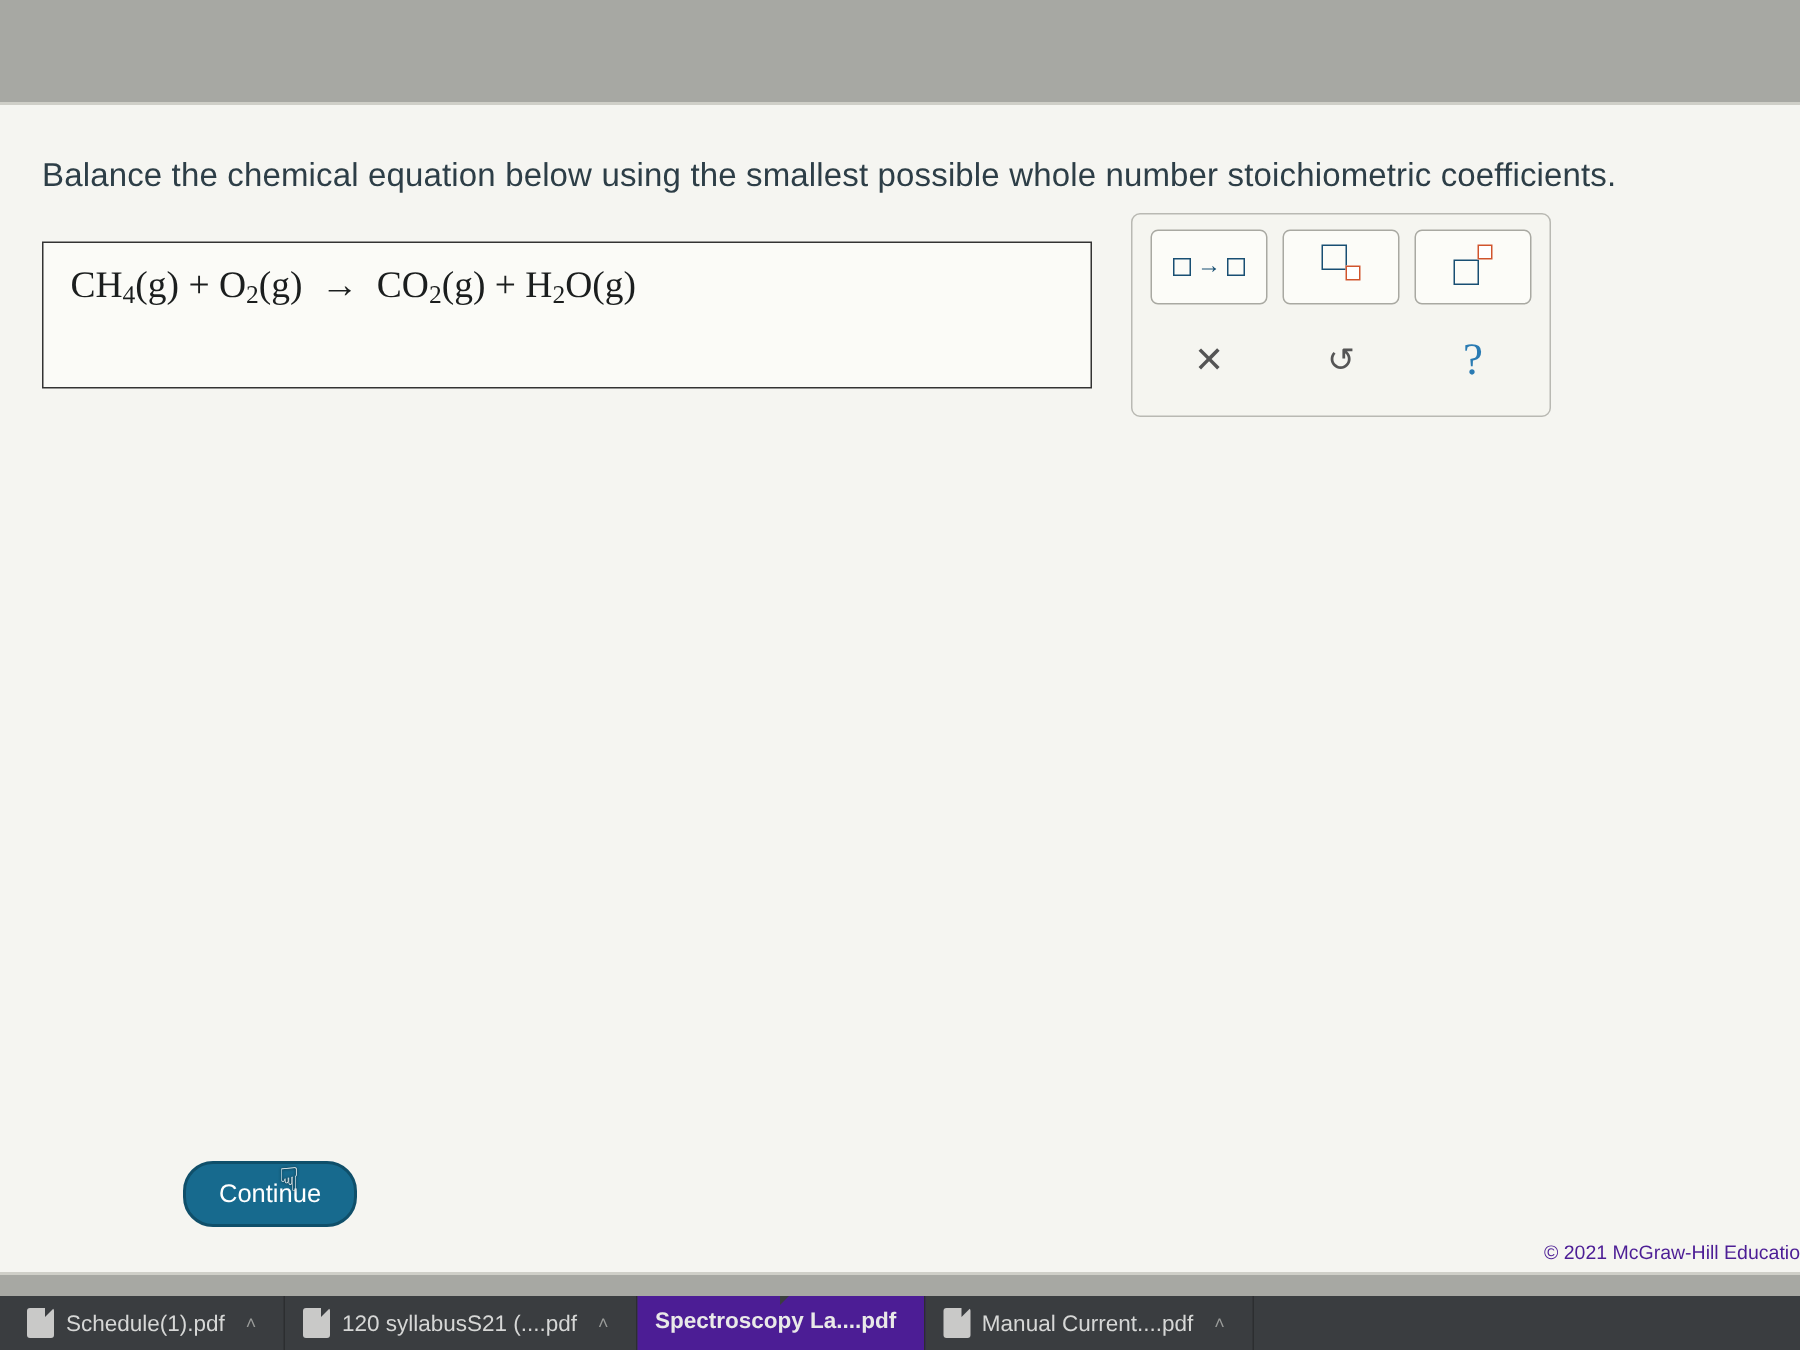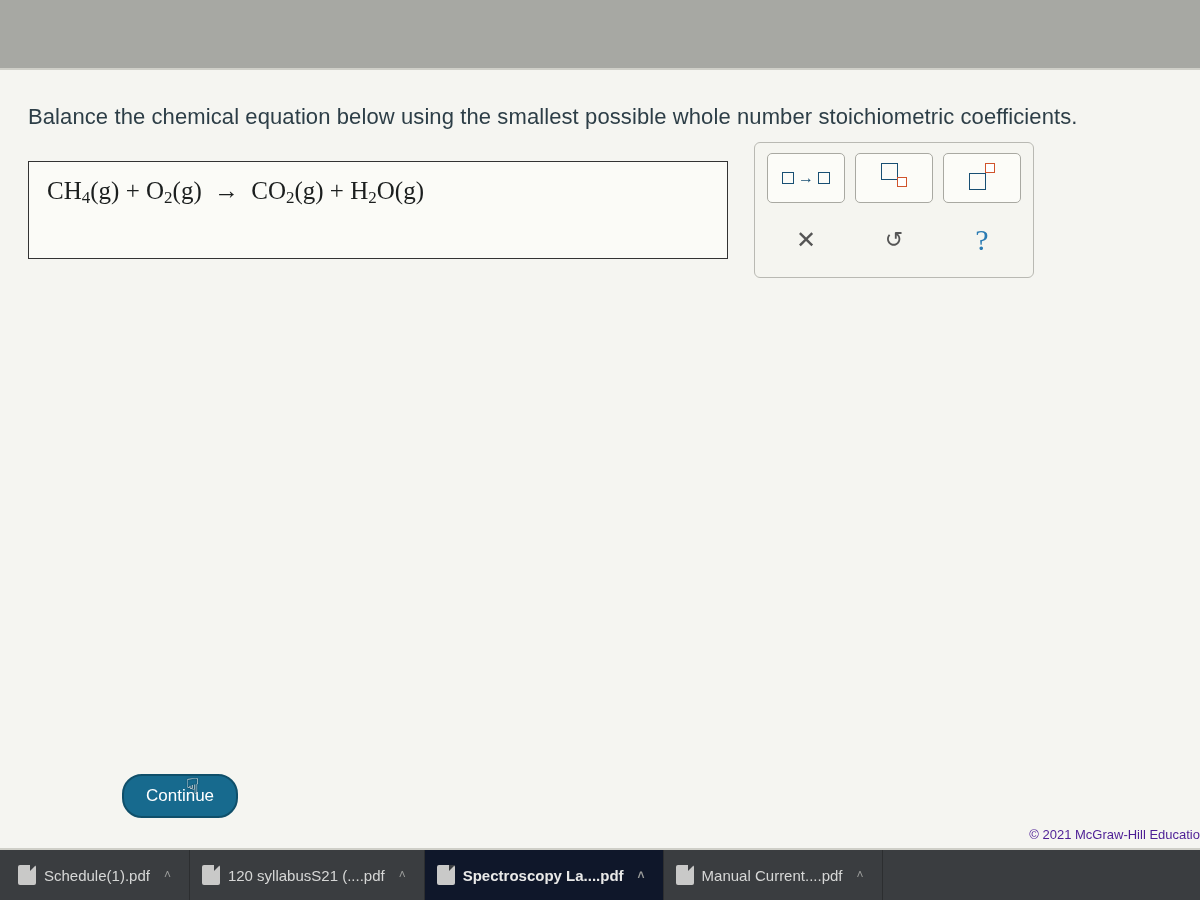--- a/index.html
+++ b/index.html
@@ -116,40 +116,40 @@
     position: absolute;
     right: 0;
     bottom: 6px;
     font-size: 13px;
     color: #4c1d95;
   }
   
   .dl-bar {
     position: absolute;
     left: 0; right: 0; bottom: 0;
-    height: 50px;
+    height: 36px;
     background: #3a3d40;
     display: flex;
     align-items: flex-end;
     padding: 0 6px;
     gap: 0;
   }
   .dl-item {
     display: flex;
     align-items: center;
     gap: 8px;
     color: #d6d7d6;
     font-size: 15px;
     padding: 0 18px 0 12px;
     height: 100%;
     border-right: 1px solid #2c2e30;
     white-space: nowrap;
     cursor: pointer;
   }
-  .dl-item.active { background:#0f172a; color:#e9e9e8; font-weight:600; }
+  .dl-item.active { background:#4c1d95; color:#e9e9e8; font-weight:600;flex-direction:column; }
   .dl-icon {
     width: 18px; height: 20px; background: #c9c9c8; border-radius: 2px; position: relative;
   }
   .dl-icon::before {
     content:""; position:absolute; right:0; top:0; width:0; height:0;
     border-left:6px solid #3a3d40; border-bottom:6px solid transparent;
   }
   .dl-caret { color:#9a9c9a; font-size:12px; margin-left:6px; }
   .hand-cursor {
     position:absolute; bottom: 48px; left: 186px; font-size: 22px; color:#fff;

